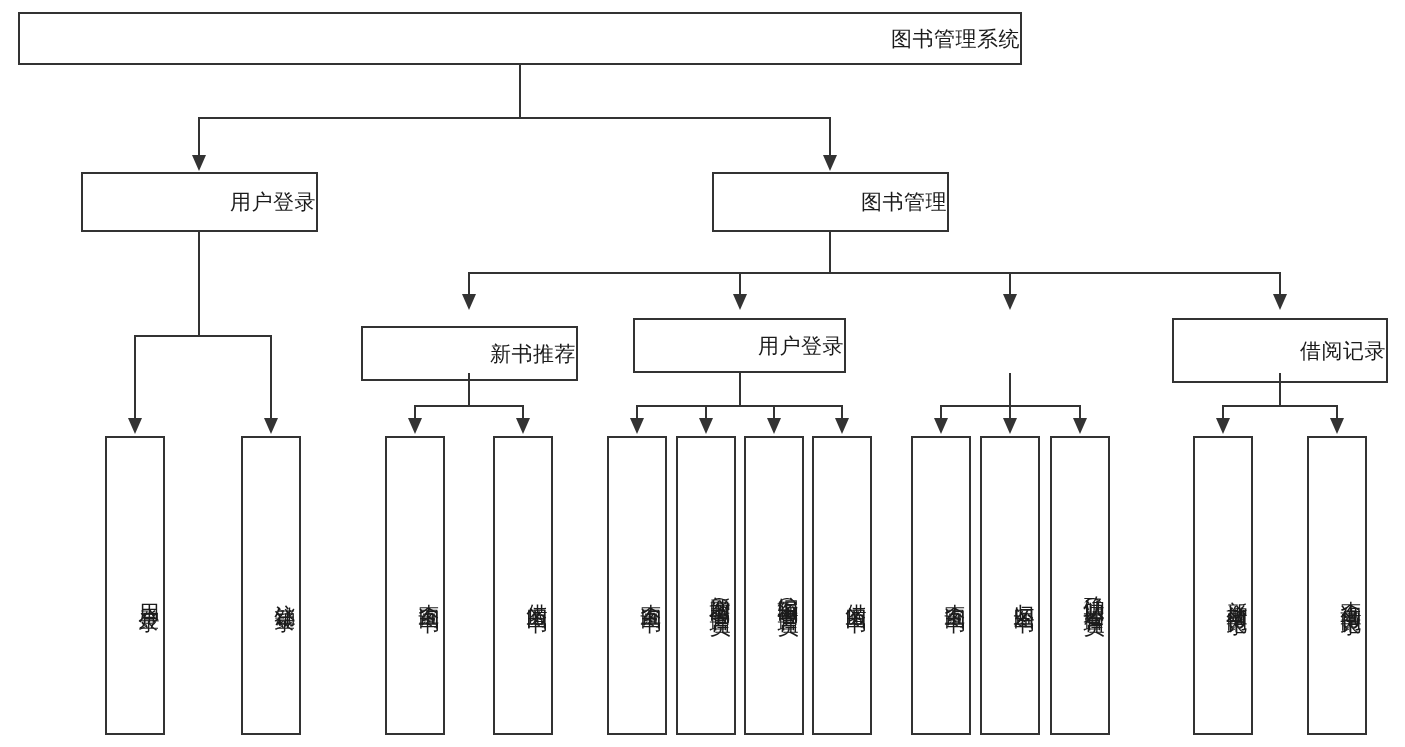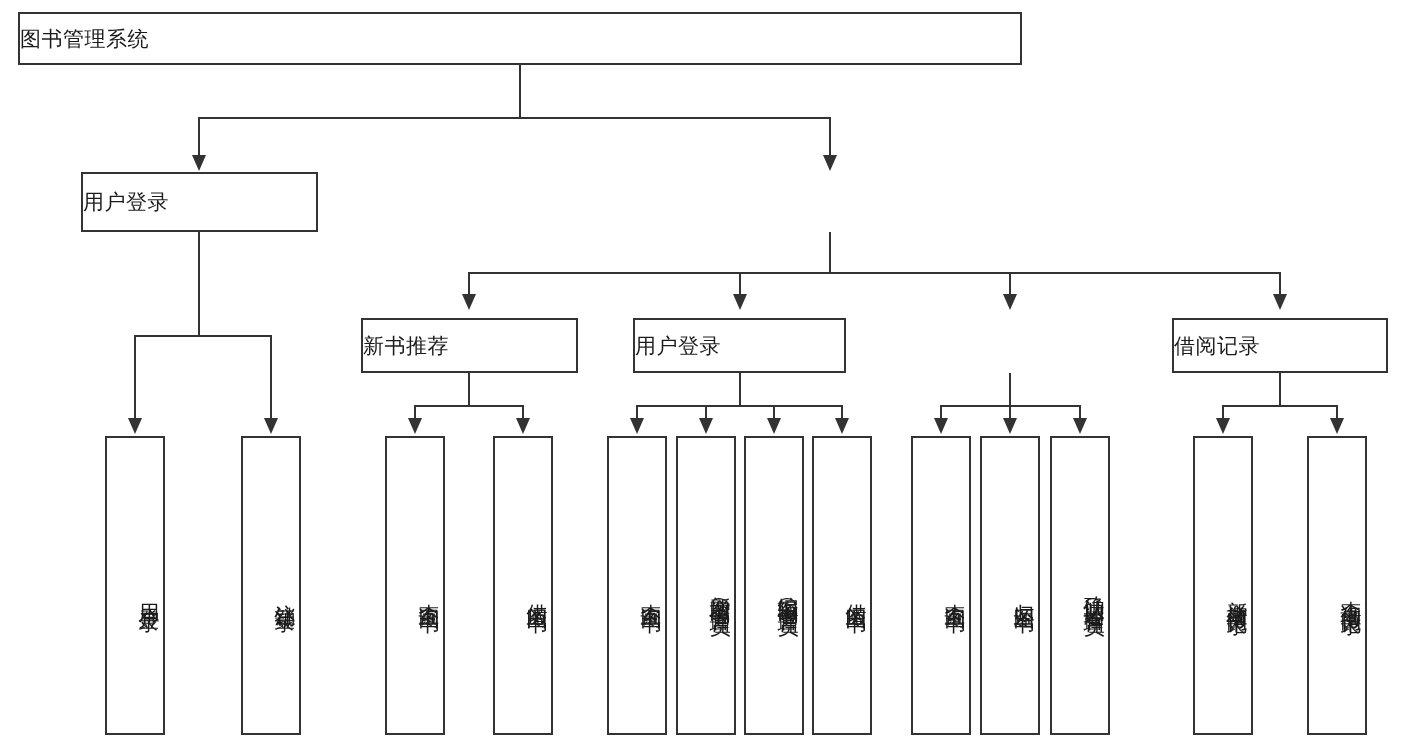--- a/index.html
+++ b/index.html
@@ -19,21 +19,21 @@
   }
 
   
   .node {
     position: absolute;
     box-sizing: border-box;
     background: #ffffff;
     border: 2px solid #333333;
     display: flex;
     align-items: center;
-    justify-content: flex-start;
+    justify-content: flex-end;
     color: #1b1b1b;
     letter-spacing: 0.5px;
   }
   .node.h {
     font-size: 21px;
   }
   .node.root {
     font-size: 21px;
   }
   
@@ -95,20 +95,23 @@
   <div class="ln lnh" style="left:198px; top:117px; width:633px; height:2px;"></div>
 
   <div class="ln lnv" style="left:198px; top:117px; width:2px; height:40px;"></div>
   <div class="arrow" style="left:192px; top:155px;"></div>
   <div class="ln lnv" style="left:829px; top:117px; width:2px; height:40px;"></div>
   <div class="arrow" style="left:823px; top:155px;"></div>
 
   <div class="node h" style="left:81px; top:172px; width:237px; height:60px;">
     <span>用户登录</span>
   </div>
+  <div class="node h" style="left:712px; top:172px; width:237px; height:60px;">
+    <span>图书管理</span>
+  </div>
 
   <div class="ln lnv" style="left:198px; top:232px; width:2px; height:104px;"></div>
   <div class="ln lnh" style="left:134px; top:335px; width:138px; height:2px;"></div>
   <div class="ln lnv" style="left:134px; top:335px; width:2px; height:85px;"></div>
   <div class="arrow" style="left:128px; top:418px;"></div>
   <div class="ln lnv" style="left:270px; top:335px; width:2px; height:85px;"></div>
   <div class="arrow" style="left:264px; top:418px;"></div>
 
   <div class="node v" style="left:105px; top:436px; width:60px; height:299px;">
     <span class="vtext">用户登录</span>
@@ -122,27 +125,27 @@
 
   <div class="ln lnv" style="left:468px; top:272px; width:2px; height:24px;"></div>
   <div class="arrow" style="left:462px; top:294px;"></div>
   <div class="ln lnv" style="left:739px; top:272px; width:2px; height:24px;"></div>
   <div class="arrow" style="left:733px; top:294px;"></div>
   <div class="ln lnv" style="left:1009px; top:272px; width:2px; height:24px;"></div>
   <div class="arrow" style="left:1003px; top:294px;"></div>
   <div class="ln lnv" style="left:1279px; top:272px; width:2px; height:24px;"></div>
   <div class="arrow" style="left:1273px; top:294px;"></div>
 
-  <div class="node h" style="left:361px; top:318px; width:217px; height:55px;">
+  <div class="node h" style="left:361px; top:326px; width:217px; height:55px;">
     <span>新书推荐</span>
   </div>
   <div class="node h" style="left:633px; top:318px; width:213px; height:55px;">
     <span>用户登录</span>
   </div>
-  <div class="node h" style="left:1172px; top:318px; width:216px; height:55px;">
+  <div class="node h" style="left:1172px; top:318px; width:216px; height:65px;">
     <span>借阅记录</span>
   </div>
 
   <div class="ln lnv" style="left:468px; top:373px; width:2px; height:33px;"></div>
   <div class="ln lnh" style="left:414px; top:405px; width:110px; height:2px;"></div>
   <div class="ln lnv" style="left:414px; top:405px; width:2px; height:15px;"></div>
   <div class="arrow" style="left:408px; top:418px;"></div>
   <div class="ln lnv" style="left:522px; top:405px; width:2px; height:15px;"></div>
   <div class="arrow" style="left:516px; top:418px;"></div>
 

